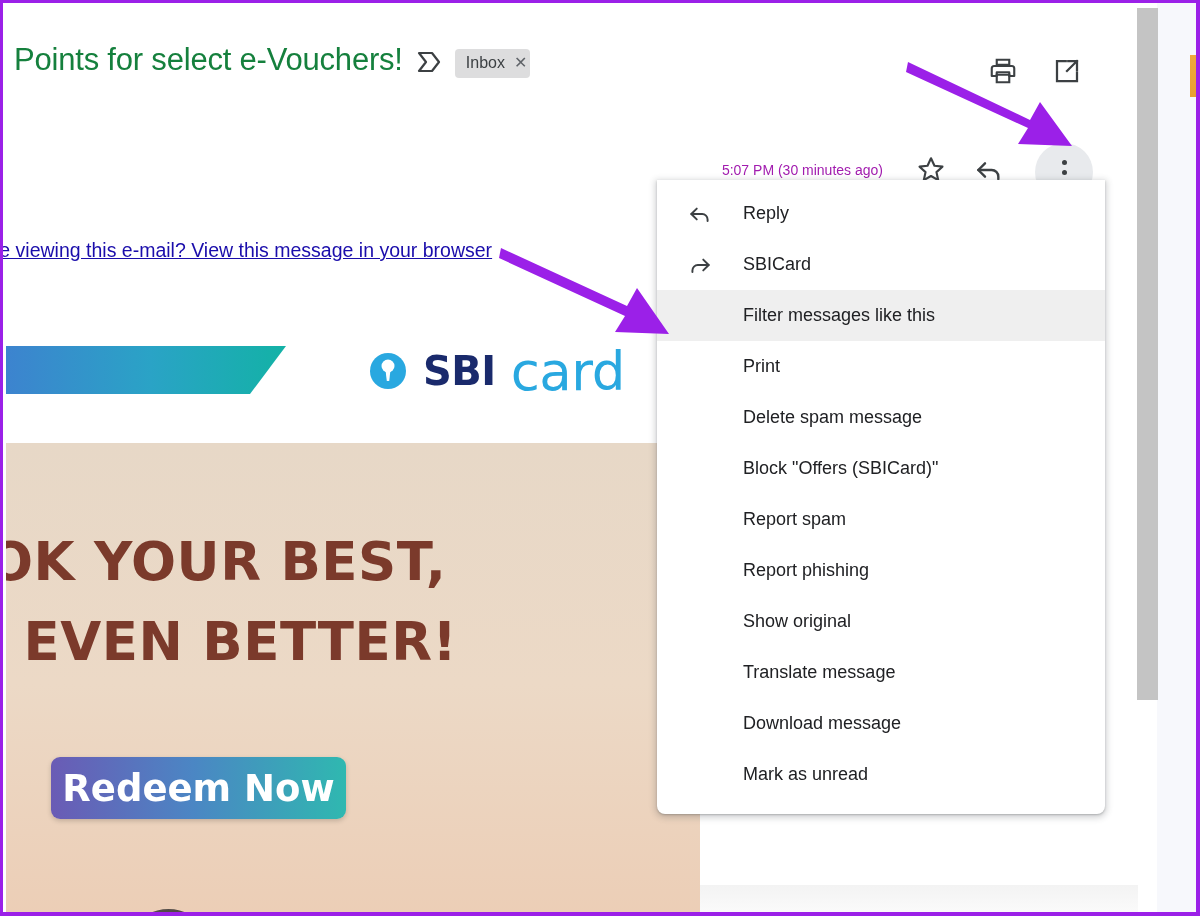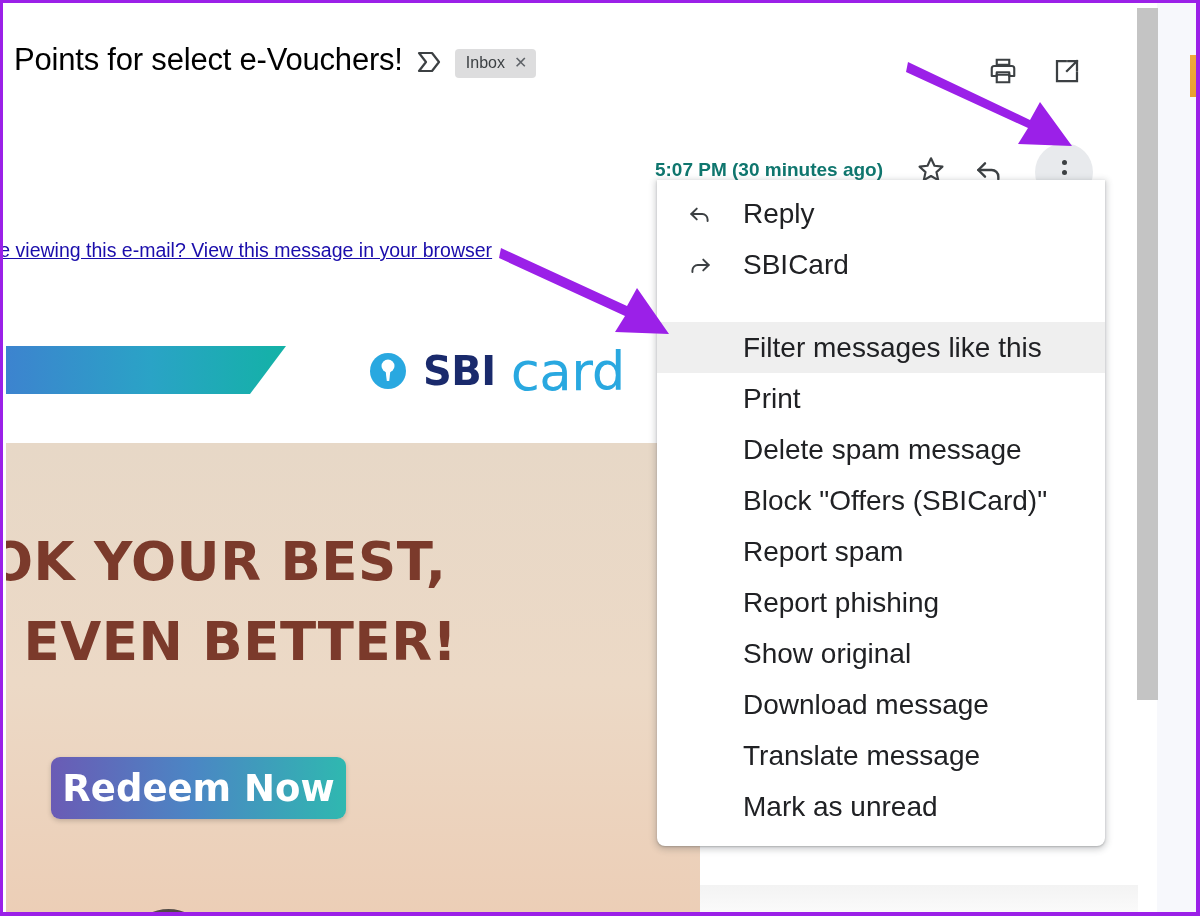--- a/index.html
+++ b/index.html
@@ -39,36 +39,36 @@
 
   
   .subject-row {
     position: absolute;
     left: 11px; top: 39px;
     display: flex; align-items: center;
     gap: 14px;
   }
   .subject-text {
     font-size: 31px;
-    color: #000000;
+    color: #15803d;
     letter-spacing: -0.2px;
     white-space: nowrap;
   }
   .important-marker {
     width: 24px; height: 22px;
     display: inline-block;
     position: relative;
     top: 2px;
   }
   .label-chip {
     display: inline-flex; align-items: center; gap: 9px;
     background: #ddddde;
     border-radius: 4px;
     height: 29px;
-    padding: 0 9px 0 11px;
+    padding: 0 3px 0 11px;
     font-size: 16px;
     color: #3c4043;
     position: relative;
     top: 3px;
   }
   .label-chip .chip-x {
     font-size: 16px;
     color: #5f6368;
     cursor: pointer;
     line-height: 1;
@@ -89,25 +89,24 @@
   }
 
   
   .meta-row {
     position: absolute;
     right: 48px; top: 138px;
     display: flex; align-items: center;
     gap: 22px;
   }
   .meta-time {
-    font-size: 19px;
-    color: #0f766e;
+    font-size: 14px;
+    color: #a21caf;
     white-space: nowrap;
     margin-right: 8px;
-    font-weight: bold;
   }
   .more-btn {
     width: 58px; height: 58px;
     border-radius: 50%;
     background: #e8eaed;
     display: flex; align-items: center; justify-content: center;
     gap: 0;
     flex-direction: column;
     cursor: pointer;
     position: relative;
@@ -216,26 +215,26 @@
     background: #ffffff;
     border-radius: 0 0 8px 8px;
     box-shadow: 0 2px 6px 2px rgba(60,64,67,.22), 0 1px 2px rgba(60,64,67,.28);
     padding: 8px 0 14px 0;
     z-index: 40;
   }
   .menu-item {
     height: 51px;
     display: flex; align-items: center;
     padding-left: 30px;
-    font-size: 28px;
+    font-size: 18px;
     color: #202124;
     cursor: pointer;
     white-space: nowrap;
   }
-  .menu-item.highlighted { background: #efefef; margin-top: 32px; }
+  .menu-item.highlighted { background: #efefef; }
   .menu-item .mi-icon {
     width: 34px; margin-right: 22px;
     display: flex; align-items: center; justify-content: flex-start;
   }
   .menu-item .mi-label { display: block; }
   .menu-item.no-icon .mi-label { margin-left: 56px; }
 
   
   .scroll-track {
     position: absolute;
@@ -404,24 +403,24 @@
       <div class="menu-item no-icon">
         <span class="mi-label">Report spam</span>
       </div>
       <div class="menu-item no-icon">
         <span class="mi-label">Report phishing</span>
       </div>
       <div class="menu-item no-icon">
         <span class="mi-label">Show original</span>
       </div>
       <div class="menu-item no-icon">
+        <span class="mi-label">Translate message</span>
+      </div>
+      <div class="menu-item no-icon">
         <span class="mi-label">Download message</span>
-      </div>
-      <div class="menu-item no-icon">
-        <span class="mi-label">Translate message</span>
       </div>
       <div class="menu-item no-icon">
         <span class="mi-label">Mark as unread</span>
       </div>
     </div>
 
   <div class="outer-gutter"></div>
   <div class="gutter-accent"></div>
   <div class="scroll-track"></div>
   <div class="scroll-thumb"></div>

